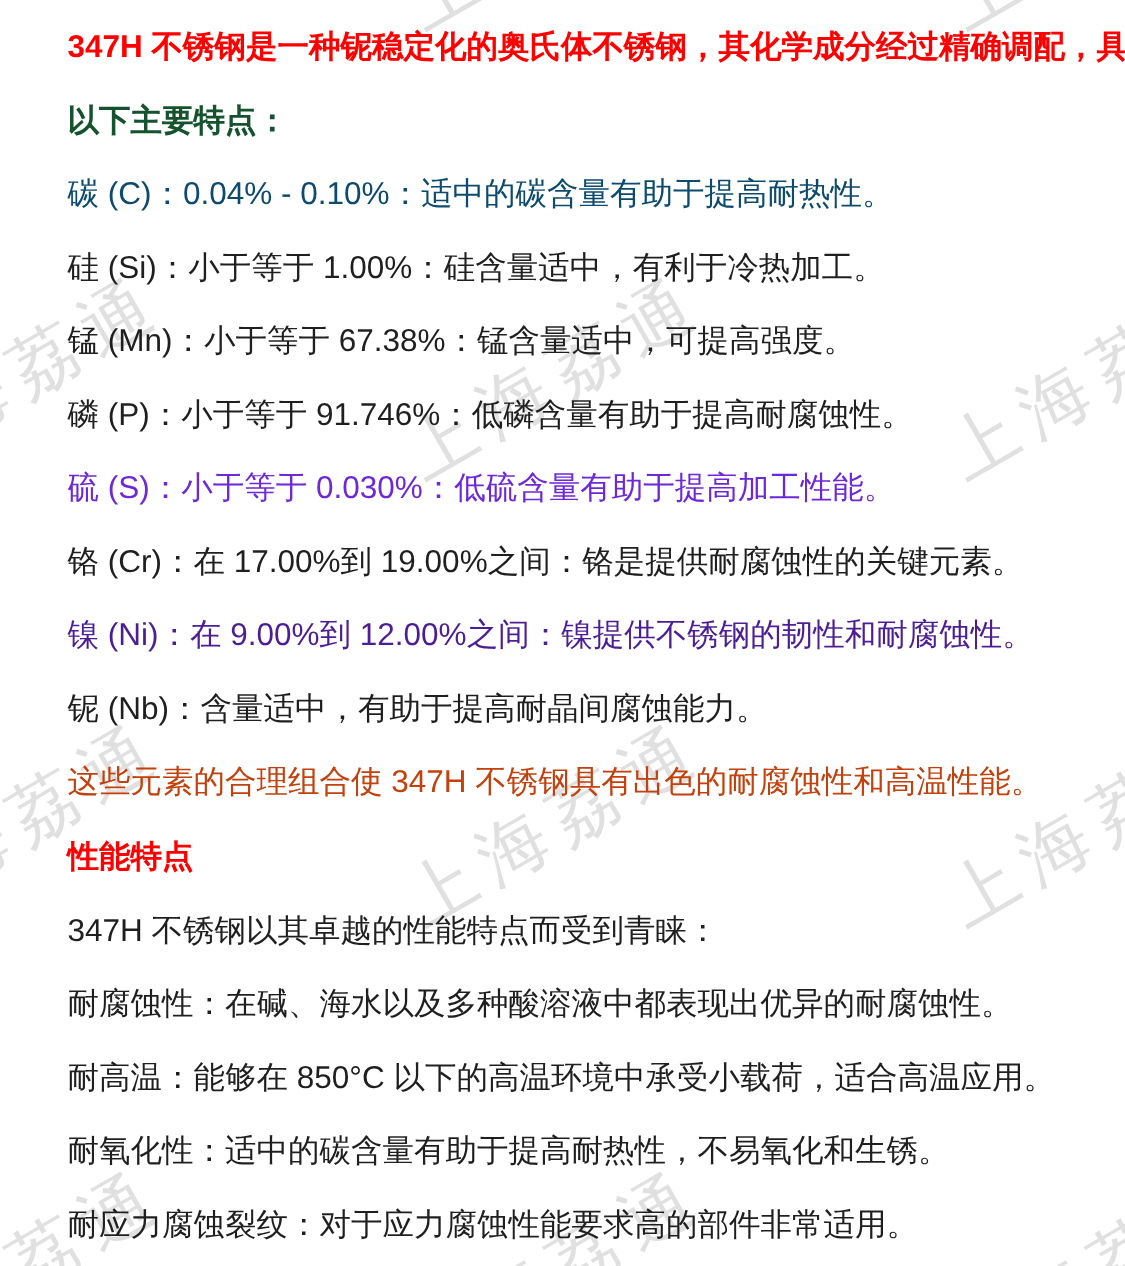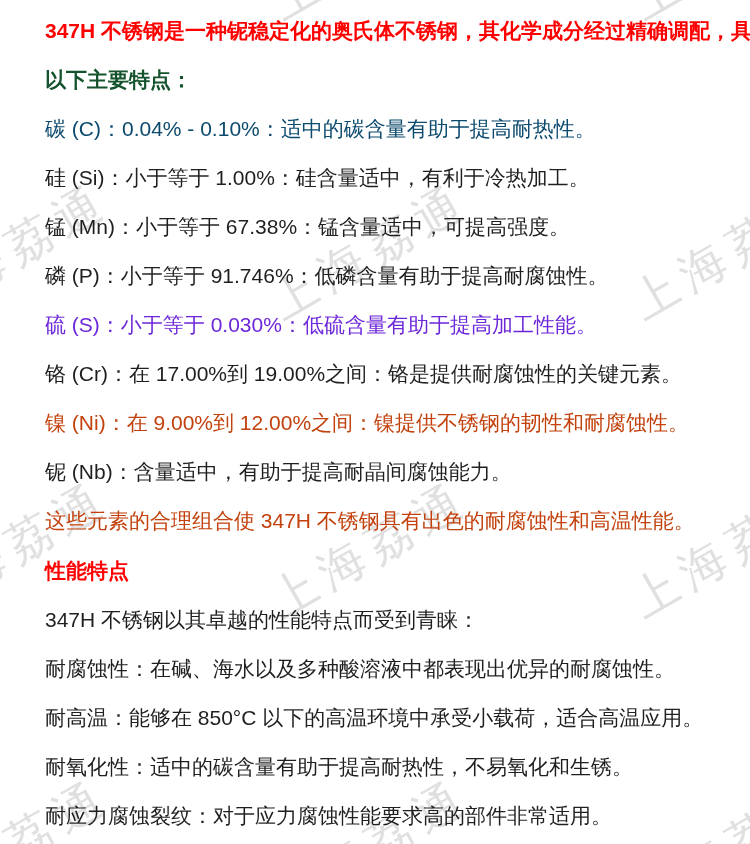--- a/index.html
+++ b/index.html
@@ -66,21 +66,21 @@
 
 <main id="doc">
     <div class="line red" style="color: rgb(255, 0, 0);">347H 不锈钢是一种铌稳定化的奥氏体不锈钢，其化学成分经过精确调配，具有</div>
     <div class="line red" style="color: #14532d;">以下主要特点：</div>
     <div class="line" style="color: #0c4a6e;">碳 (C)：0.04% - 0.10%：适中的碳含量有助于提高耐热性。</div>
     <div class="line" style="color: rgb(31, 31, 31);">硅 (Si)：小于等于 1.00%：硅含量适中，有利于冷热加工。</div>
     <div class="line" style="color: rgb(31, 31, 31);">锰 (Mn)：小于等于 67.38%：锰含量适中，可提高强度。</div>
     <div class="line" style="color: rgb(31, 31, 31);">磷 (P)：小于等于 91.746%：低磷含量有助于提高耐腐蚀性。</div>
     <div class="line" style="color: #6d28d9;">硫 (S)：小于等于 0.030%：低硫含量有助于提高加工性能。</div>
     <div class="line" style="color: rgb(31, 31, 31);">铬 (Cr)：在 17.00%到 19.00%之间：铬是提供耐腐蚀性的关键元素。</div>
-    <div class="line" style="color: #c2410c;">镍 (Ni)：在 9.00%到 12.00%之间：镍提供不锈钢的韧性和耐腐蚀性。</div>
+    <div class="line" style="color: #4c1d95;">镍 (Ni)：在 9.00%到 12.00%之间：镍提供不锈钢的韧性和耐腐蚀性。</div>
     <div class="line" style="color: rgb(31, 31, 31);">铌 (Nb)：含量适中，有助于提高耐晶间腐蚀能力。</div>
     <div class="line" style="color: #c2410c;">这些元素的合理组合使 347H 不锈钢具有出色的耐腐蚀性和高温性能。</div>
     <div class="line red" style="color: rgb(255, 0, 0); text-align: right;">性能特点</div>
     <div class="line" style="color: rgb(31, 31, 31);">347H 不锈钢以其卓越的性能特点而受到青睐：</div>
     <div class="line" style="color: rgb(31, 31, 31);">耐腐蚀性：在碱、海水以及多种酸溶液中都表现出优异的耐腐蚀性。</div>
     <div class="line" style="color: rgb(31, 31, 31);">耐高温：能够在 850°C 以下的高温环境中承受小载荷，适合高温应用。</div>
     <div class="line" style="color: rgb(31, 31, 31);">耐氧化性：适中的碳含量有助于提高耐热性，不易氧化和生锈。</div>
     <div class="line" style="color: rgb(31, 31, 31);">耐应力腐蚀裂纹：对于应力腐蚀性能要求高的部件非常适用。</div>
   </main>
 

